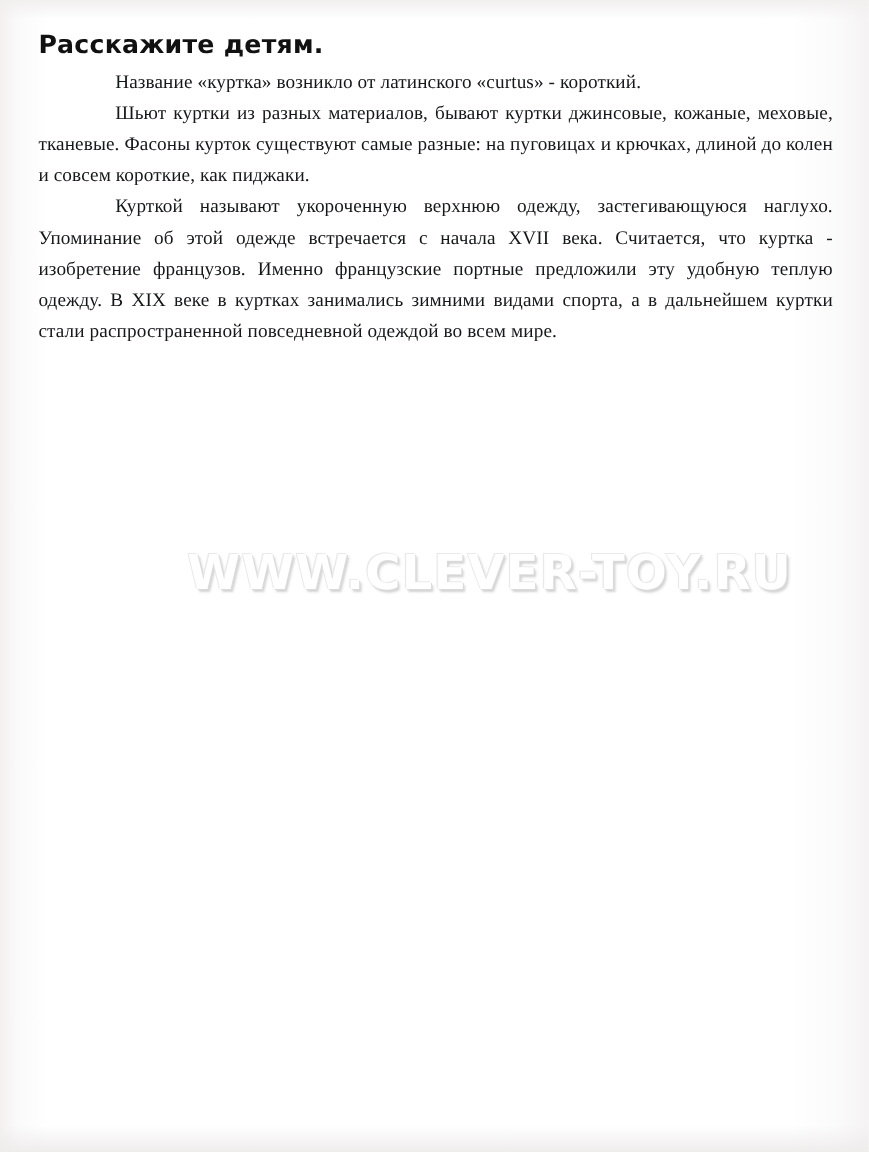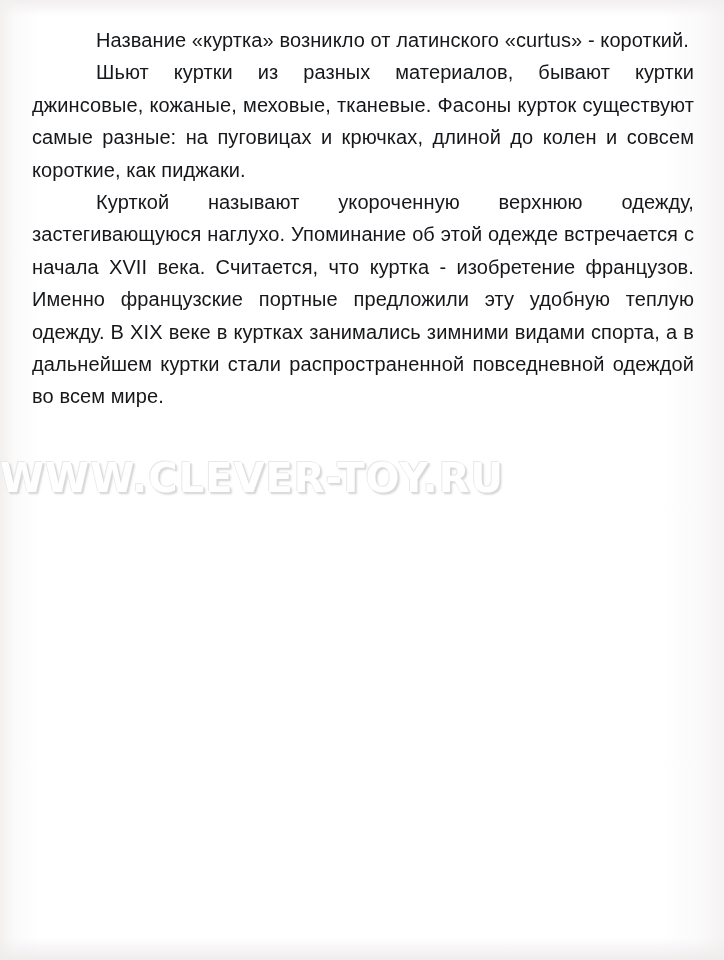--- a/index.html
+++ b/index.html
@@ -54,66 +54,68 @@
     font-size: 21px;
     font-weight: 700;
     color: #111111;
     letter-spacing: 0.2px;
     margin: 0 0 6px 0;
     line-height: 1.25;
   }
 
   .body-text p {
     margin: 0;
-    font-family: Liberation Sans, sans-serif;
-    font-size: 20px;
+    font-family: Liberation Serif, serif;
+    font-size: 16px;
     line-height: 1.62;
     color: #15171a;
     text-align: justify;
     text-justify: inter-word;
     text-indent: 64px;
     letter-spacing: 0.1px;
     -webkit-font-smoothing: antialiased;
   }
   .body-text p + p {
     margin-top: 0px;
   }
 
   
   .watermark {
     position: absolute;
     left: 0;
     top: 455px;
     width: 612px;
-    text-align: left;
+    text-align: right;
     font-family: "DejaVu Sans", sans-serif;
     font-weight: 700;
     font-size: 40px;
     letter-spacing: 1px;
     color: #ffffff;
     text-shadow:
       1px 1px 0 #d9d9d9,
       -1px -1px 0 #e8e8e8,
       2px 2px 2px rgba(150,150,150,0.45),
       0 0 1px #cfcfcf;
     opacity: 0.95;
     user-select: none;
     pointer-events: none;
     white-space: nowrap;
+    padding-left: 48px;
   }
 </style>
 </head>
 <body>
 
 <div class="page">
 
   <div class="page-top-shade"></div>
 
   <div class="content">
 
+    <h1 class="heading">Расскажите детям.</h1>
 
     <div class="body-text">
       <p>Название «куртка» возникло от латинского «curtus» - короткий.</p>
       <p>Шьют куртки из разных материалов, бывают куртки джинсовые, кожаные, меховые, тканевые. Фасоны курток существуют самые разные: на пуговицах и крючках, длиной до колен и совсем короткие, как пиджаки.</p>
       <p>Курткой называют укороченную верхнюю одежду, застегивающуюся наглухо. Упоминание об этой одежде встречается с начала XVII века. Считается, что куртка - изобретение французов. Именно французские портные предложили эту удобную теплую одежду. В XIX веке в куртках занимались зимними видами спорта, а в дальнейшем куртки стали распространенной повседневной одеждой во всем мире.</p>
     </div>
 
   </div>
 
   <div class="watermark">WWW.CLEVER-TOY.RU</div>

